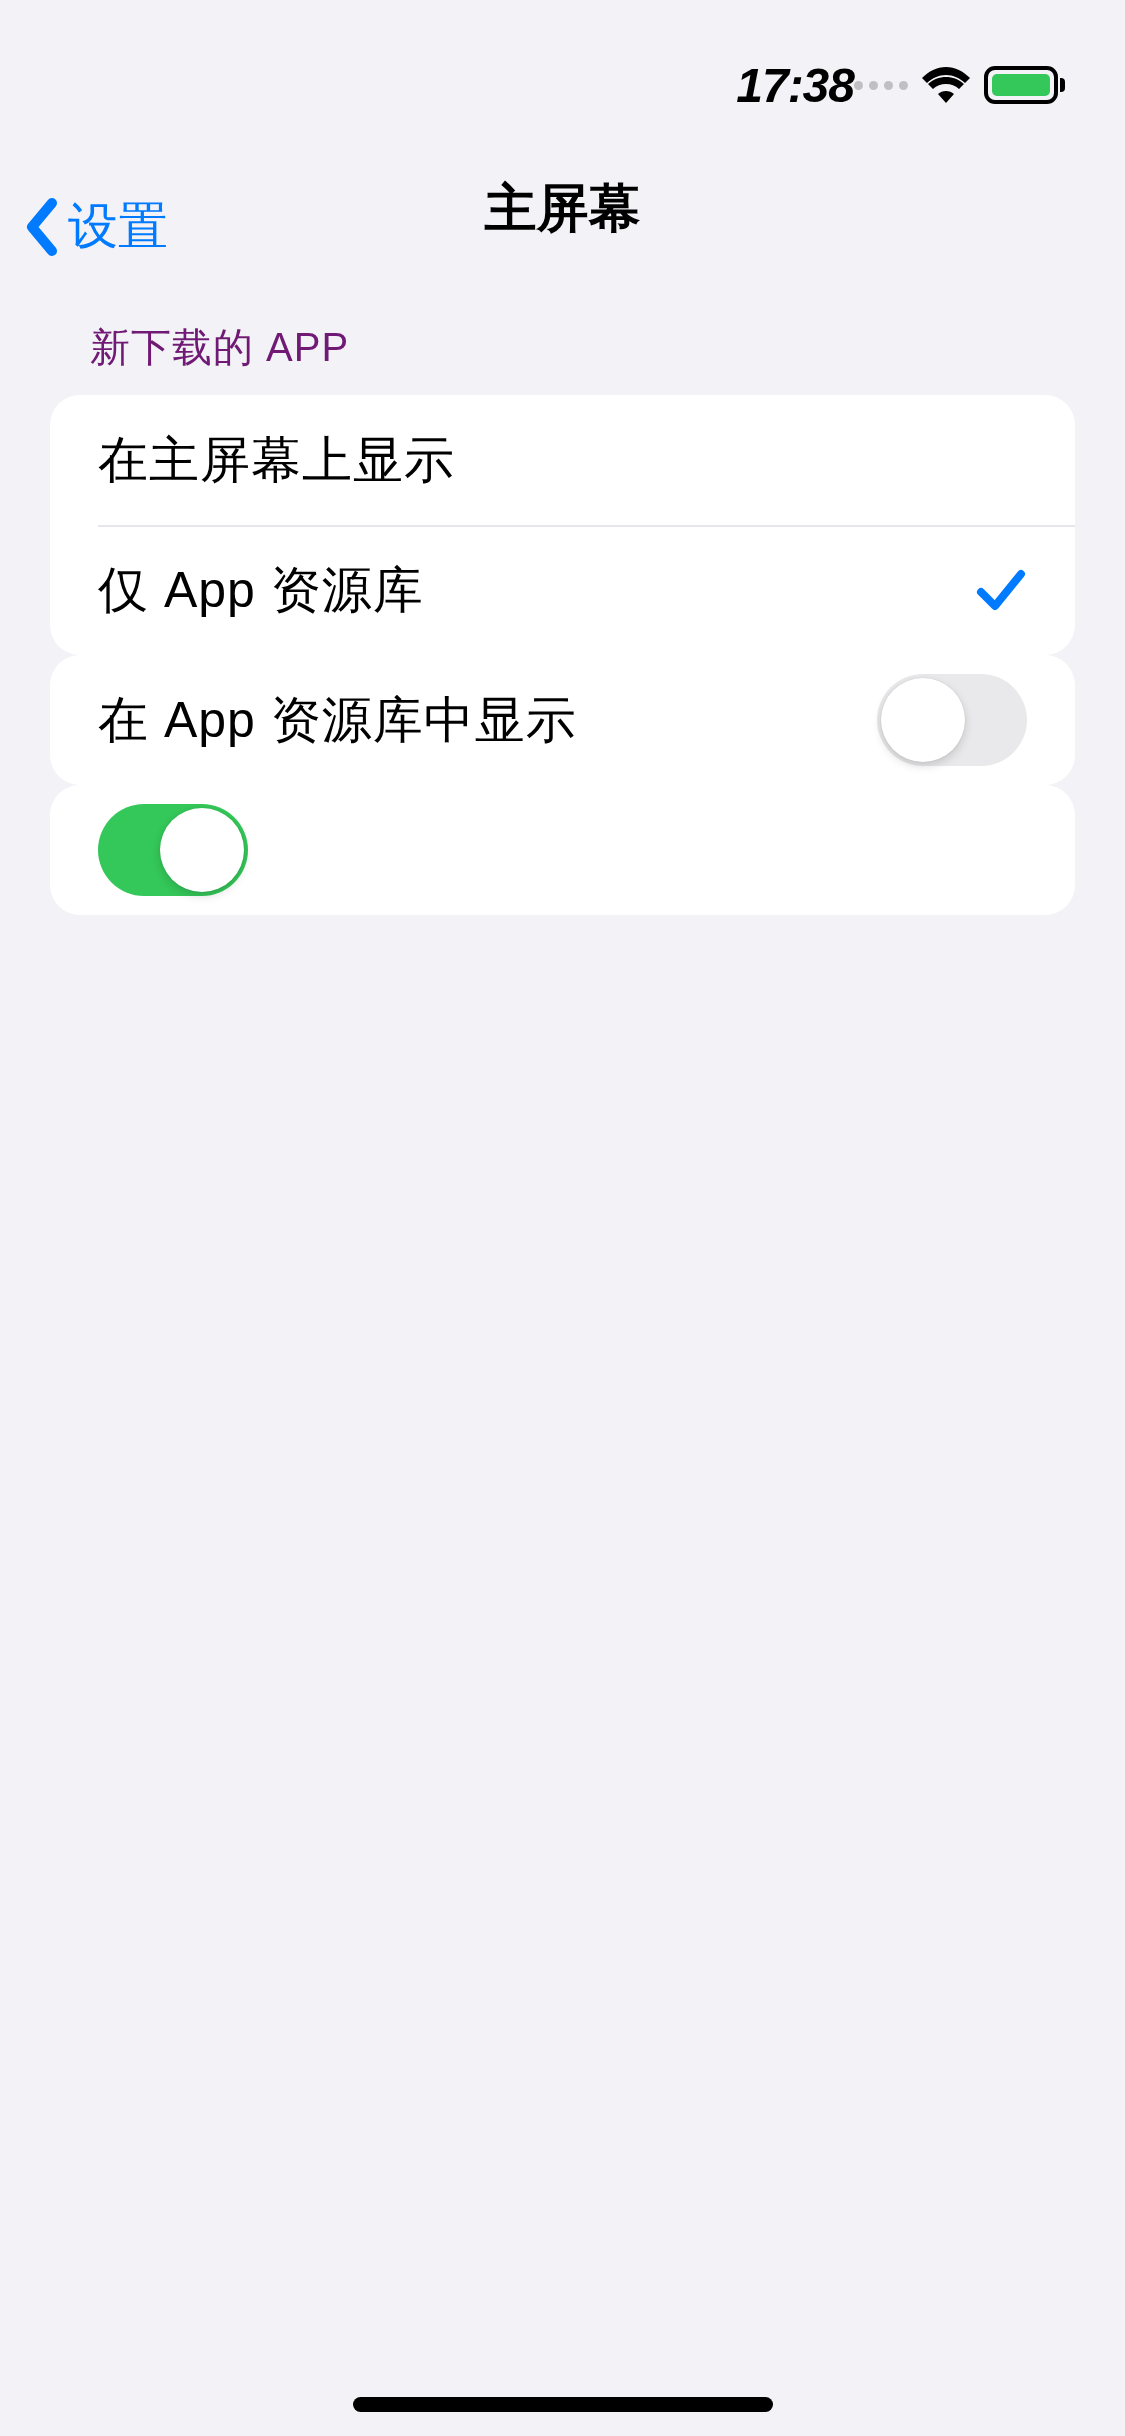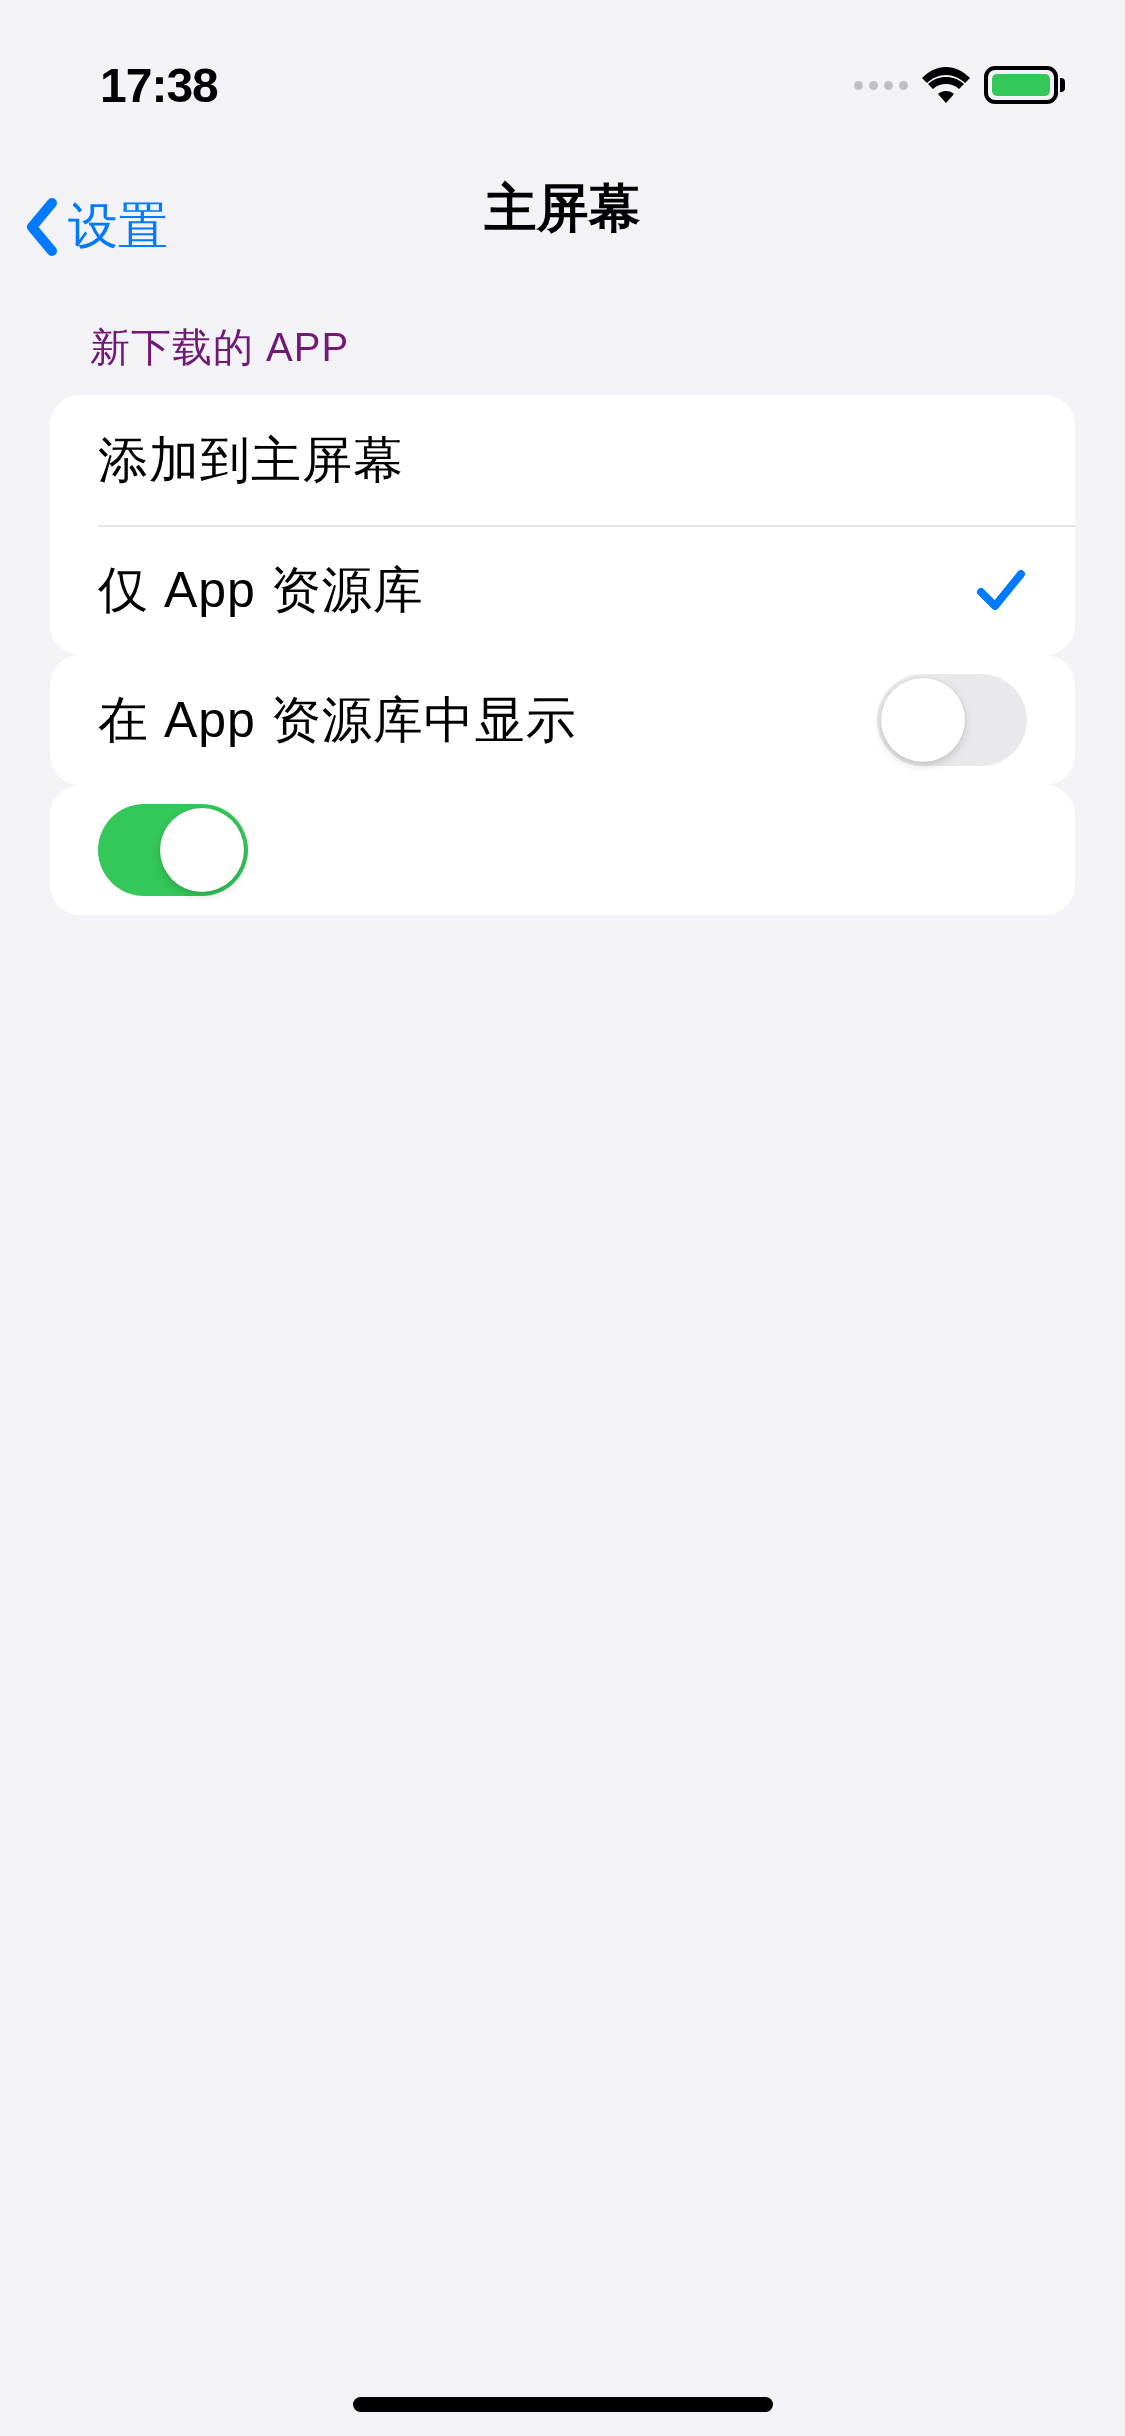--- a/index.html
+++ b/index.html
@@ -11,24 +11,25 @@
     body {
       width: 1125px;
       height: 2436px;
       background: #f2f2f7;
       font-family: -apple-system, "PingFang SC", "Helvetica Neue", sans-serif;
       position: relative;
       overflow: hidden;
     }
     .status-bar {
       display: flex;
-      justify-content: space-between;
+      justify-content: flex-end;
       align-items: center;
       padding: 40px 60px 0 100px;
       height: 130px;
+      font-style: italic;
     }
     .time {
       font-size: 48px;
       font-weight: 600;
       color: #000;
       letter-spacing: -1px;
     }
     .status-right {
       display: flex;
       align-items: center;
@@ -209,21 +210,21 @@
     </svg>
     <span>设置</span>
   </div>
   <div class="nav-title">主屏幕</div>
 </div>
 
 <div class="content">
   <div class="section-header">新下载的 APP</div>
   <div class="group">
     <div class="row">
-      <span class="row-label">添加到主屏幕</span>
+      <span class="row-label">在主屏幕上显示</span>
     </div>
     <div class="row">
       <span class="row-label">仅 App 资源库</span>
       <svg class="check" viewBox="0 0 26 26">
         <path fill="none" stroke="#007aff" stroke-width="4" stroke-linecap="round" stroke-linejoin="round" d="M3 14 L10 21 L23 5"></path>
       </svg>
     </div>
   </div>
 
   <div class="group">

